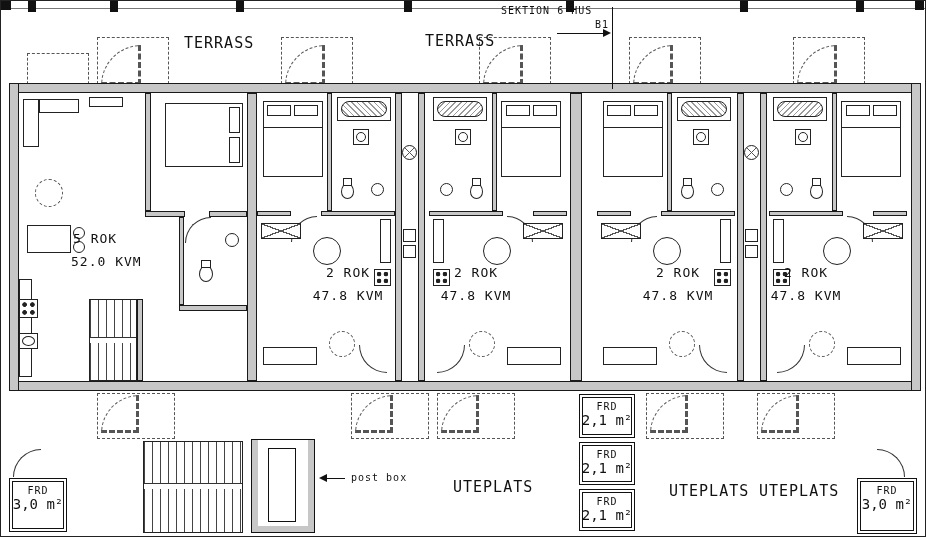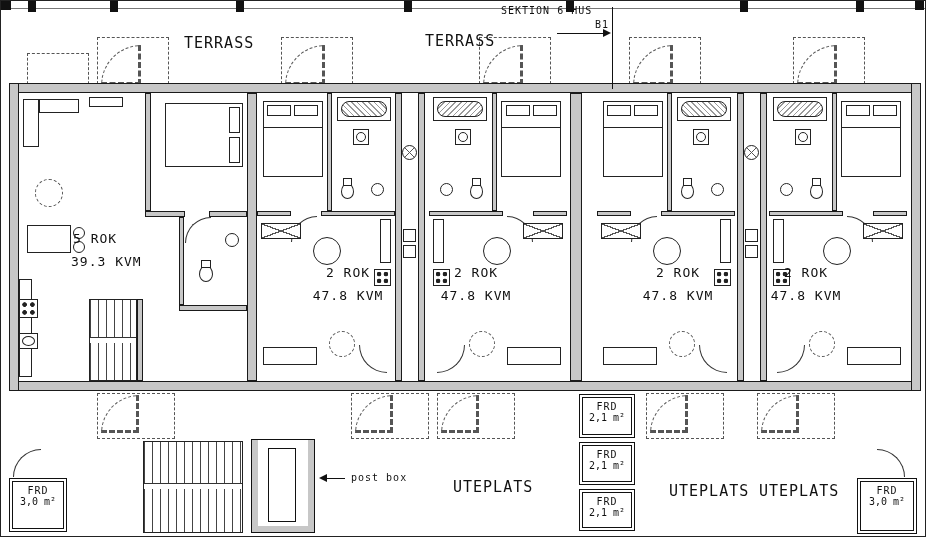--- a/index.html
+++ b/index.html
@@ -36,21 +36,21 @@
   .toilet { position:absolute; box-sizing:border-box; border:1px solid #222; border-radius:50%/55% 55% 45% 45%; background:#fff; z-index:1; }
   .toilet::before { content:""; position:absolute; left:1px; right:1px; top:-6px; height:6px; border:1px solid #222; background:#fff; }
   .pillow { position:absolute; border:1px solid #222; background:#fff; z-index:1; }
   .bedline { position:absolute; left:0; right:0; border-top:1px solid #222; z-index:1; }
   .stairs { position:absolute; box-sizing:border-box; border:1px solid #222;
     background:repeating-linear-gradient(90deg,#444 0 1px, transparent 1px 8px); z-index:1; }
   .stairs .mid { position:absolute; left:0; right:0; top:46%; height:5px; background:#fff; border-top:1px solid #333; }
   .frdbox { position:absolute; box-sizing:border-box; border:1px solid #111; background:#fff; z-index:3; text-align:center; }
   .frdbox::before { content:""; position:absolute; inset:2px; border:1px solid #111; pointer-events:none; }
   .frdbox .l1 { position:relative; margin-top:6px; font-size:10px; letter-spacing:1px; }
-  .frdbox .l2 { position:relative; font-size:10px; letter-spacing:0; }
+  .frdbox .l2 { position:relative; font-size:14px; letter-spacing:0; }
   .unit { position:absolute; top:92px; width:138px; height:288px; z-index:1; }
   .unit.mir { transform:scaleX(-1); }
   .stub { position:absolute; background:#111; z-index:3; }
   .hline { position:absolute; background:#777; height:1px; z-index:0; }
   .vline { position:absolute; background:#111; width:1px; z-index:3; }
   .tri-right { position:absolute; width:0; height:0; border-style:solid;
     border-width:4px 0 4px 8px; border-color:transparent transparent transparent #111; z-index:3; }
   .tri-left { position:absolute; width:0; height:0; border-style:solid;
     border-width:4px 8px 4px 0; border-color:transparent #111 transparent transparent; z-index:3; }
   .pbox { position:absolute; box-sizing:border-box; border:1px solid #111; background:#fff; z-index:2; }
@@ -132,21 +132,21 @@
   <div class="arc tl" style="left:184px;top:216px;width:26px;height:26px;"></div>
   <div class="wall" style="left:178px;top:216px;width:5px;height:88px;"></div>
   <div class="wall" style="left:178px;top:304px;width:68px;height:6px;"></div>
   <div class="toilet" style="left:198px;top:264px;width:14px;height:17px;"></div>
   <div class="circ" style="left:224px;top:232px;width:14px;height:14px;"></div>
   <div class="stairs" style="left:88px;top:298px;width:48px;height:82px;">
       <div class="mid"></div>
     </div>
   <div class="wall" style="left:136px;top:298px;width:6px;height:82px;"></div>
   <div class="label fs13" style="left:72px;top:230px;">5 ROK</div>
-  <div class="label fs13" style="left:70px;top:253px;">39.3 KVM</div>
+  <div class="label fs13" style="left:70px;top:253px;">52.0 KVM</div>
 
   <div class="unit" style="left:256px;">
     <div class="furn" style="left:6px;top:8px;width:60px;height:76px;"></div>
     <div class="pillow" style="left:10px;top:12px;width:22px;height:9px;"></div>
     <div class="pillow" style="left:37px;top:12px;width:22px;height:9px;"></div>
     <div class="bedline" style="left:7px;width:58px;top:34px;right:auto;"></div>
     <div class="wall" style="left:70px;top:0;width:5px;height:118px;"></div>
     <div class="tub" style="left:80px;top:4px;width:54px;height:24px;"></div>
     <div class="washer" style="left:96px;top:36px;width:16px;height:16px;"></div>
     <div class="toilet" style="left:84px;top:90px;width:13px;height:16px;"></div>

